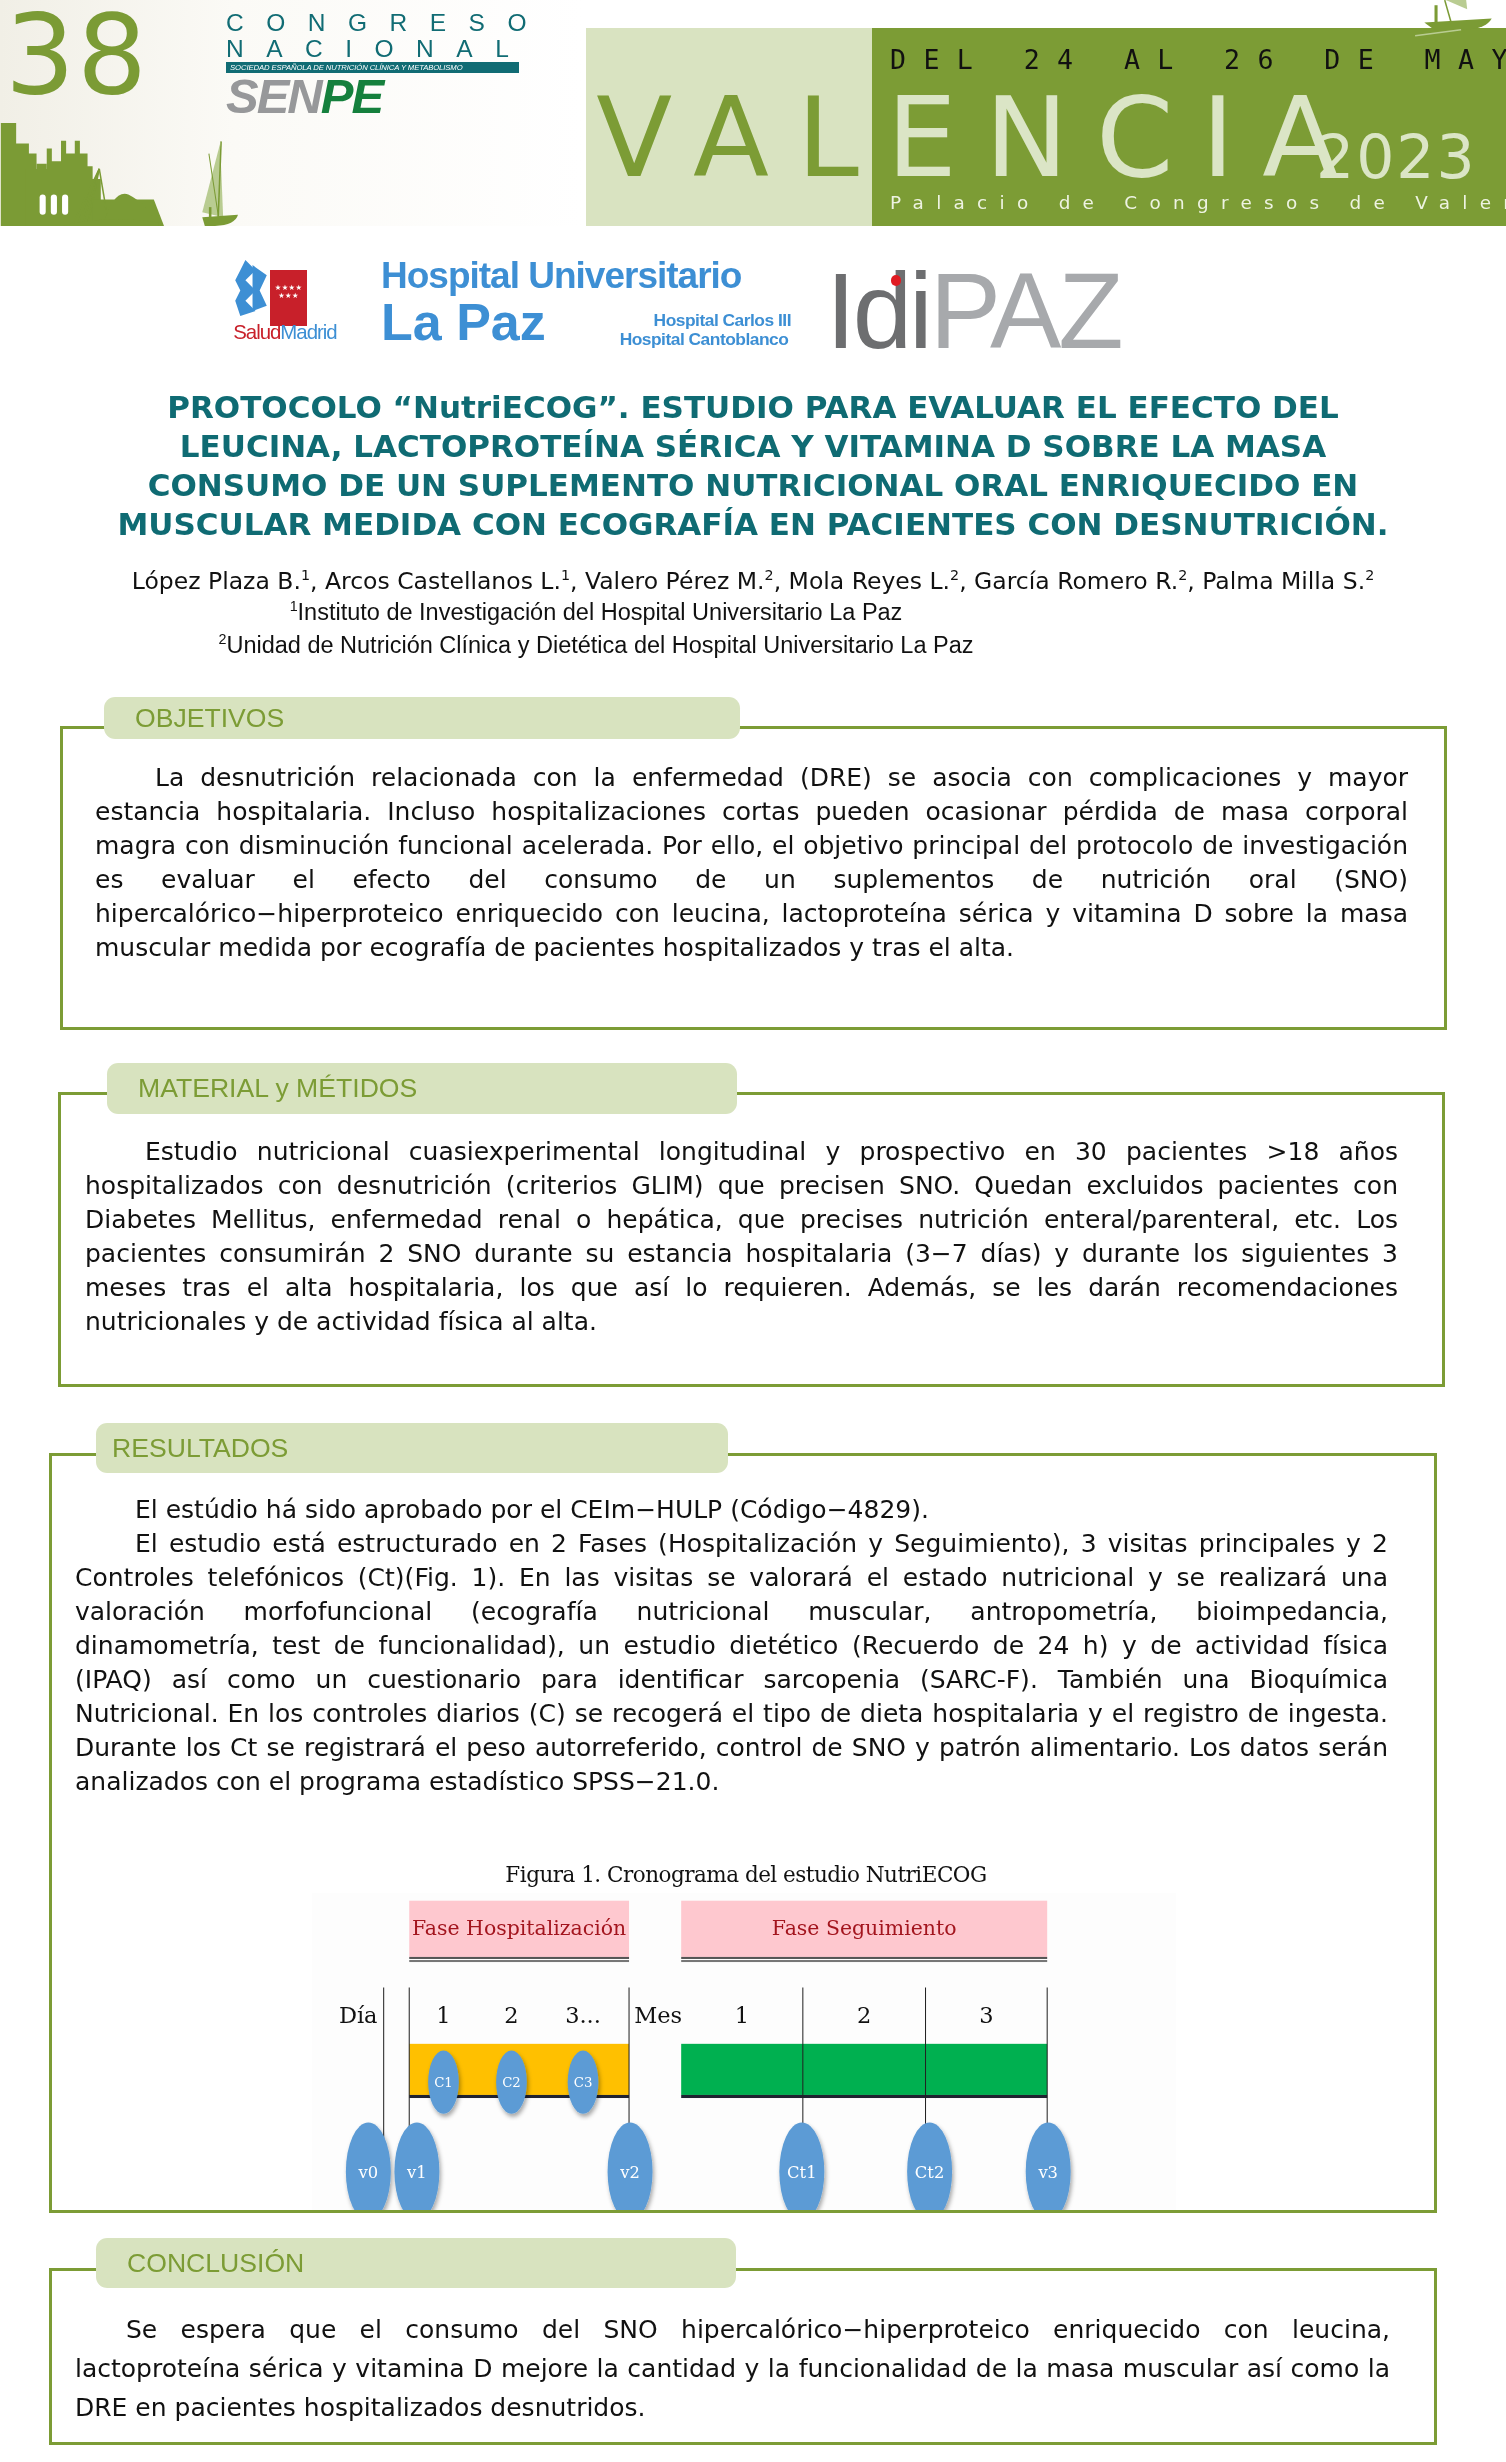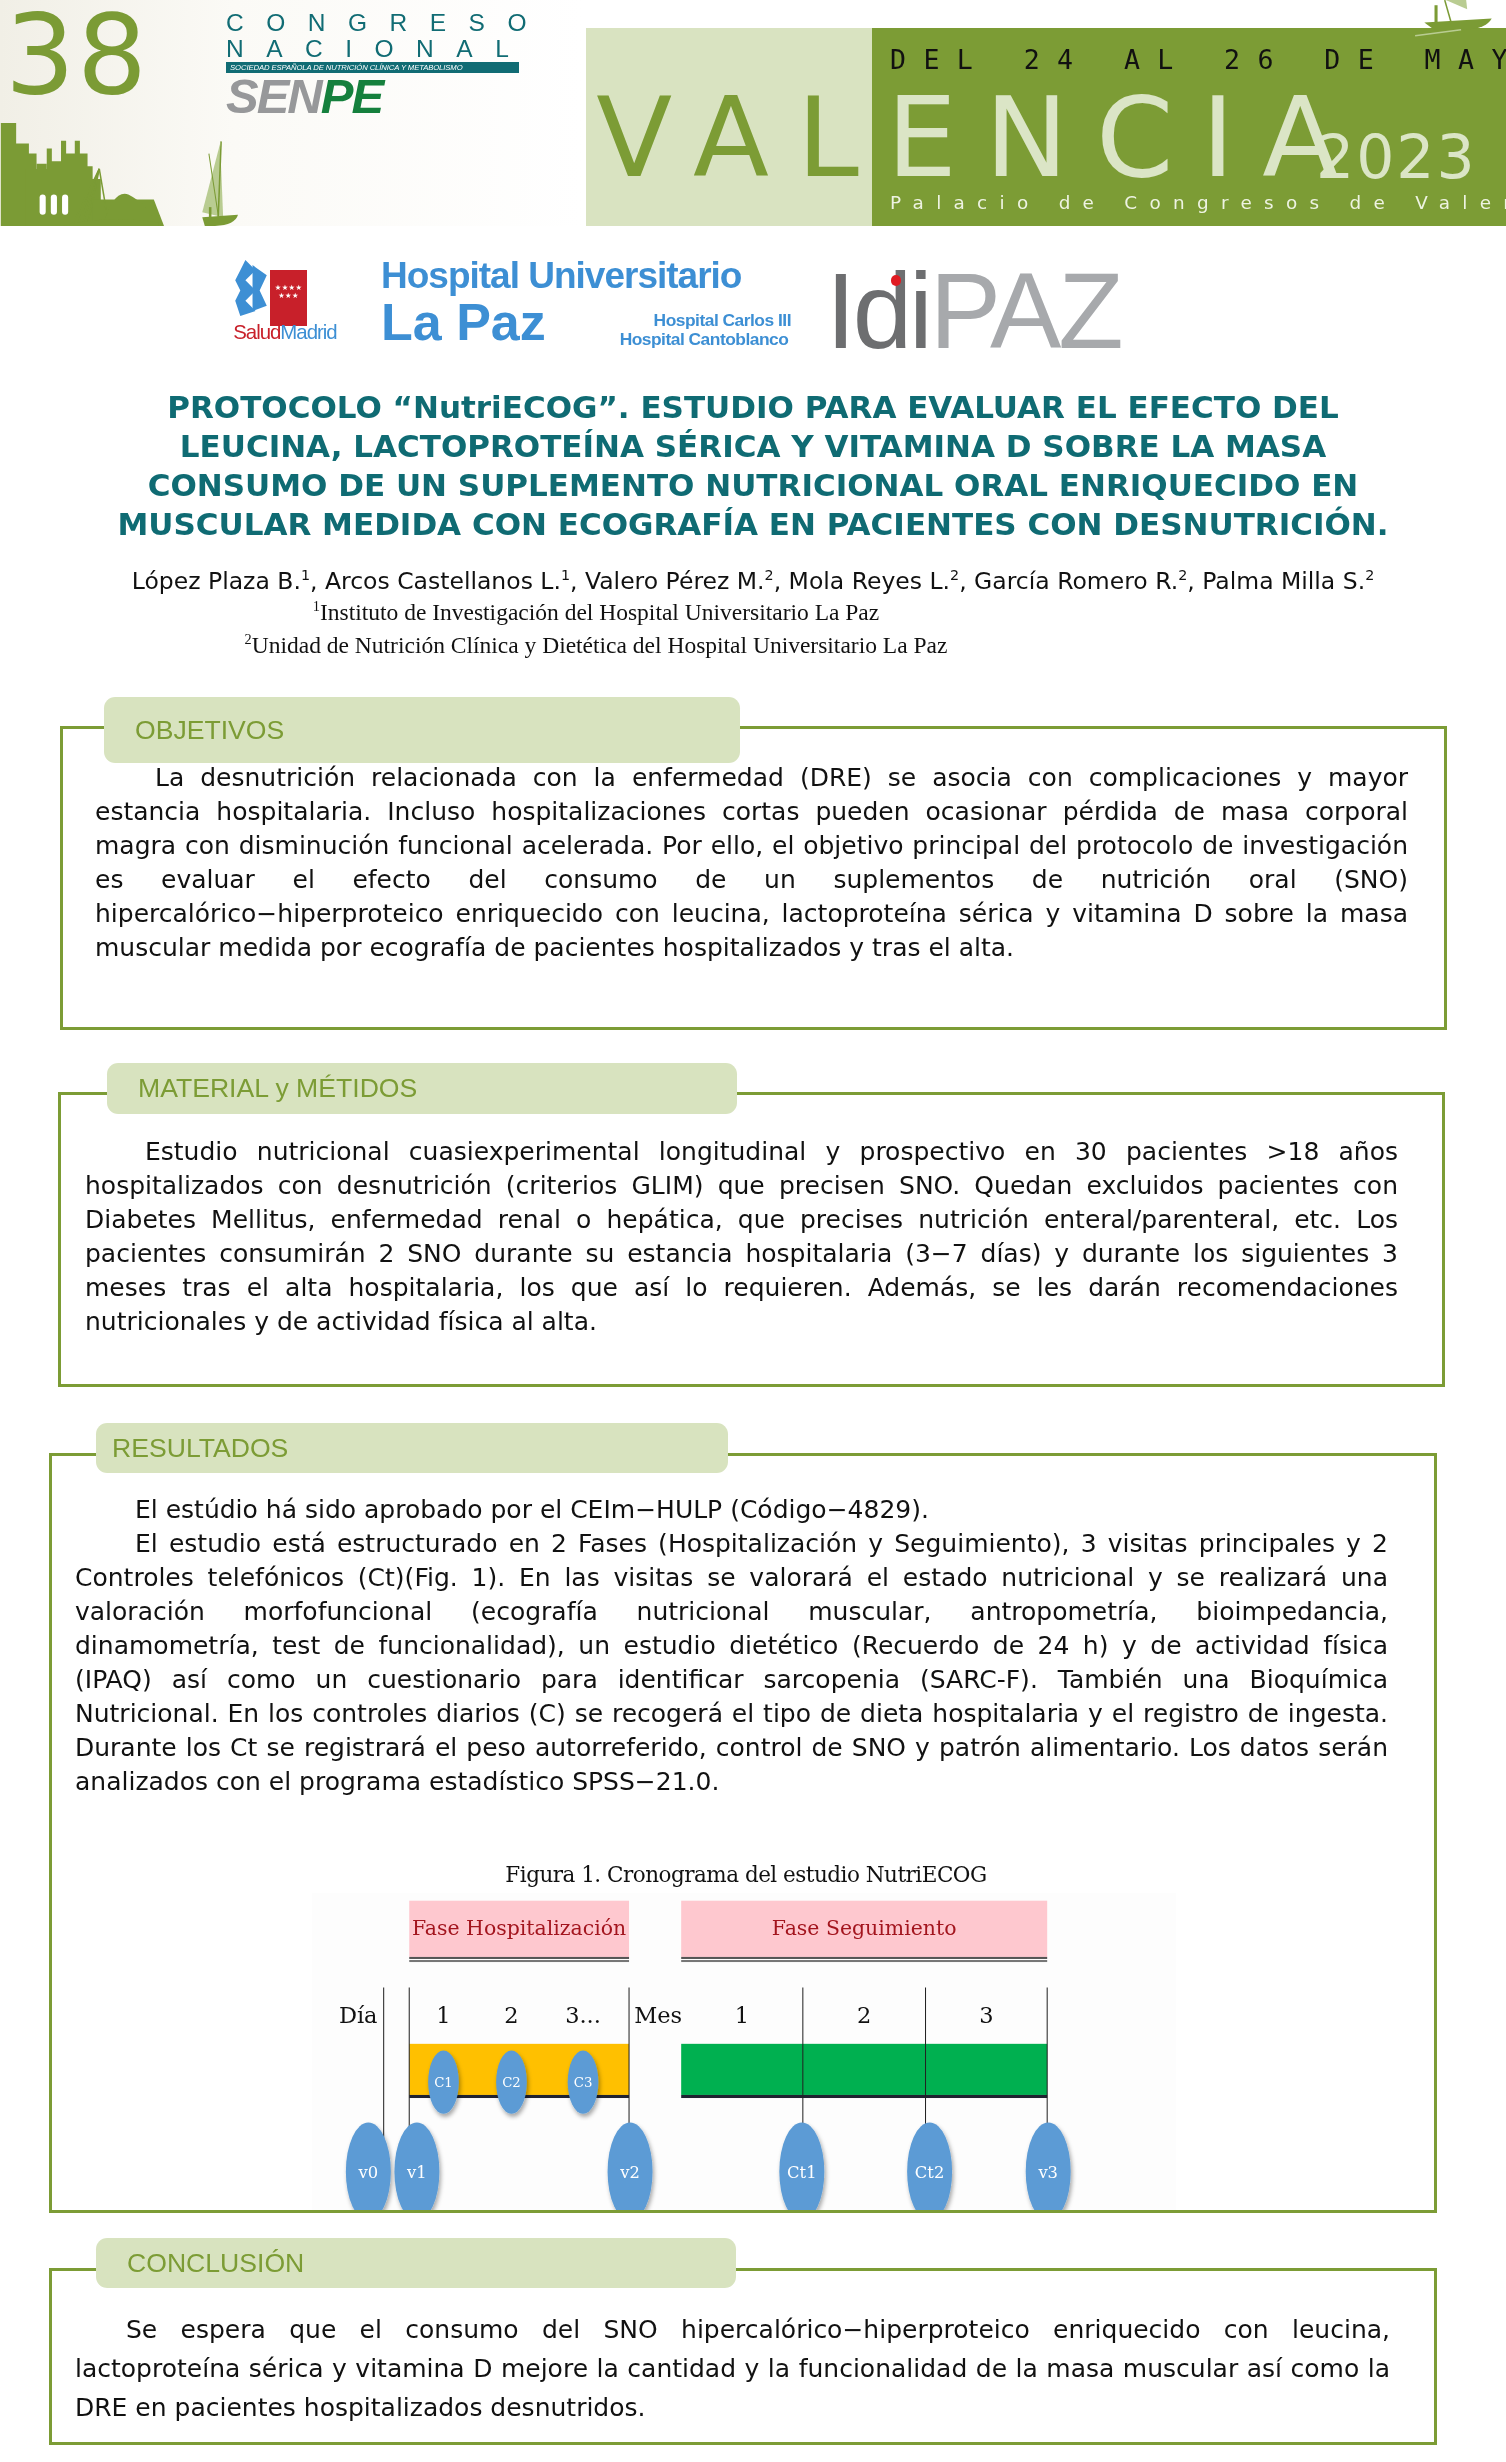--- a/index.html
+++ b/index.html
@@ -43,35 +43,35 @@
   #hul-sub2 { position: absolute; left: 392px; top: 75px; font-family: "Liberation Sans", sans-serif; font-weight: bold; font-size: 17.4px; line-height: 19.4px; color: #3d8fd4; white-space: nowrap; text-align: center; width: 174px; letter-spacing: -0.5px; }
   #idipaz { position: absolute; left: 601px; top: 5.1px; font-family: "Liberation Sans", sans-serif; font-size: 107px; line-height: 102px; white-space: nowrap; letter-spacing: -3.1px; }
   #idipaz .idi { color: #6d6e70; }
   #idipaz .paz { color: #a7a9ac; }
   #idipaz-dot { position: absolute; left: 666px; top: 20.4px; width: 10.2px; height: 10.2px; border-radius: 50%; background: #e01b22; }
 
   
   #title { position: absolute; left: 51px; top: 388px; width: 1404px; text-align: center; font-family: "DejaVu Sans", sans-serif; font-weight: bold; font-size: 31px; line-height: 39px; color: #0f6b73; }
   #authors { position: absolute; left: 0; top: 566px; width: 1506px; text-align: center; font-family: "DejaVu Sans", sans-serif; font-size: 23.5px; line-height: 31px; color: #111; white-space: nowrap; }
   #authors sup { font-size: 14.3px; vertical-align: 9.2px; line-height: 0; }
-  .affil { position: absolute; left: 0; width: 1192px; text-align: center; font-family: Liberation Serif, serif; font-size: 23.5px; line-height: 31px; color: #111; white-space: nowrap; }
+  .affil { position: absolute; left: 0; width: 1192px; text-align: center; font-family: Liberation Sans, sans-serif; font-size: 23.5px; line-height: 31px; color: #111; white-space: nowrap; }
   .affil sup { font-size: 14.3px; vertical-align: 9.2px; line-height: 0; }
   #affil1 { top: 597px; }
   #affil2 { top: 630px; }
 
   
   .section { position: absolute; }
   .section .frame { position: absolute; border: 3.1px solid #7c9c35; background: transparent; }
   .section .label { position: absolute; background: #d8e3bf; border-radius: 11.2px; font-family: "Liberation Sans", sans-serif; font-size: 26.6px; color: #7c9c35; padding-left: 31px; display: flex; align-items: center; }
   .section .body { position: absolute; font-family: "DejaVu Sans", sans-serif; font-size: 25px; line-height: 34px; color: #111; text-align: justify; }
   .section .body p { text-indent: 60px; }
 
   #objetivos { left: 0; top: 0; }
   #objetivos .frame { left: 60px; top: 726px; width: 1387px; height: 304px; }
-  #objetivos .label { left: 104px; top: 697px; width: 636px; height: 66px; }
+  #objetivos .label { left: 104px; top: 697px; width: 636px; height: 42px; }
   #objetivos .body { left: 95px; top: 761px; width: 1313px; }
 
   #material .frame { left: 58px; top: 1092px; width: 1387px; height: 295px; }
   #material .label { left: 107px; top: 1063px; width: 630px; height: 51px; }
   #material .body { left: 85px; top: 1135px; width: 1313px; }
   #material .body p { text-indent: 60px; }
 
   #resultados .frame { left: 49px; top: 1453px; width: 1388px; height: 760px; }
   #resultados .label { left: 96px; top: 1423px; width: 632px; height: 50px; padding-left: 16px; }
   #resultados .body { left: 75px; top: 1493px; width: 1313px; }

